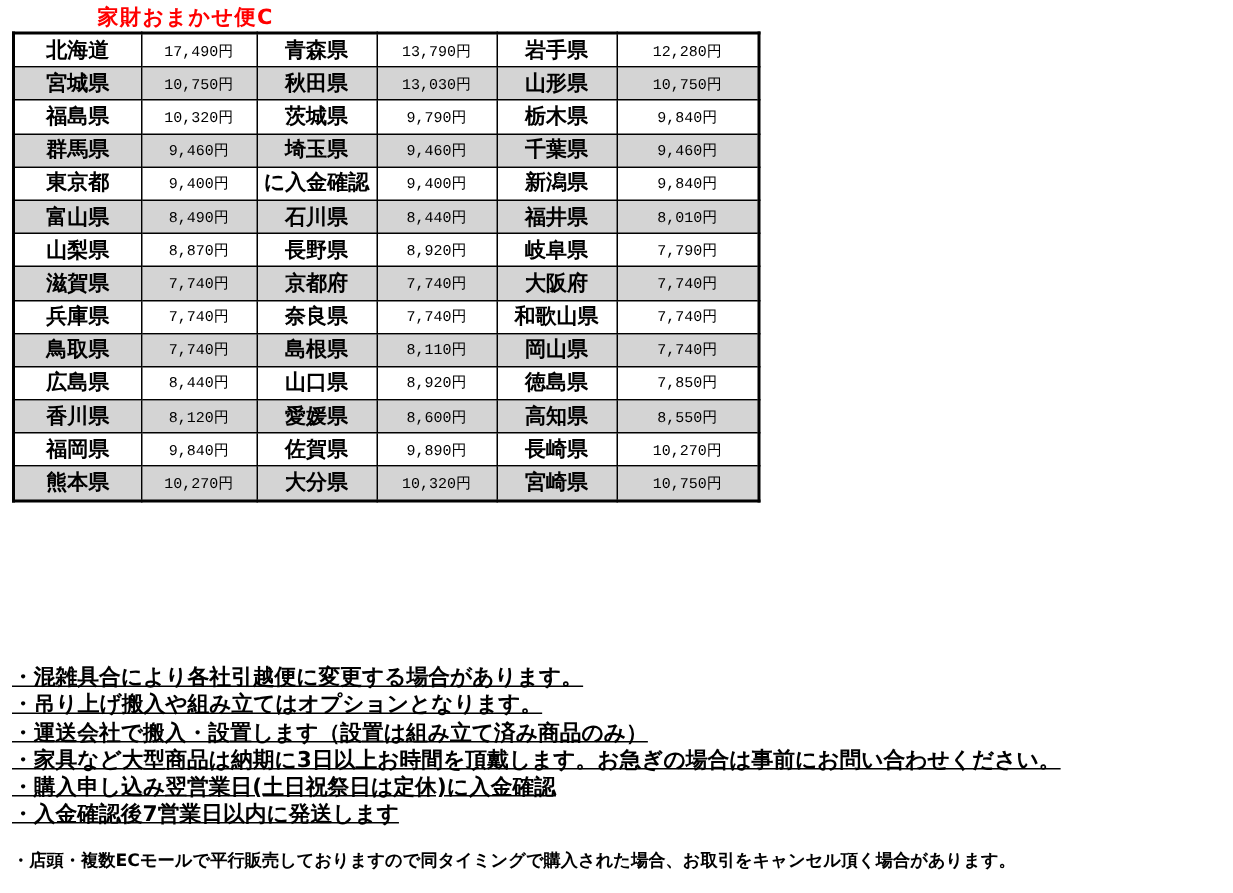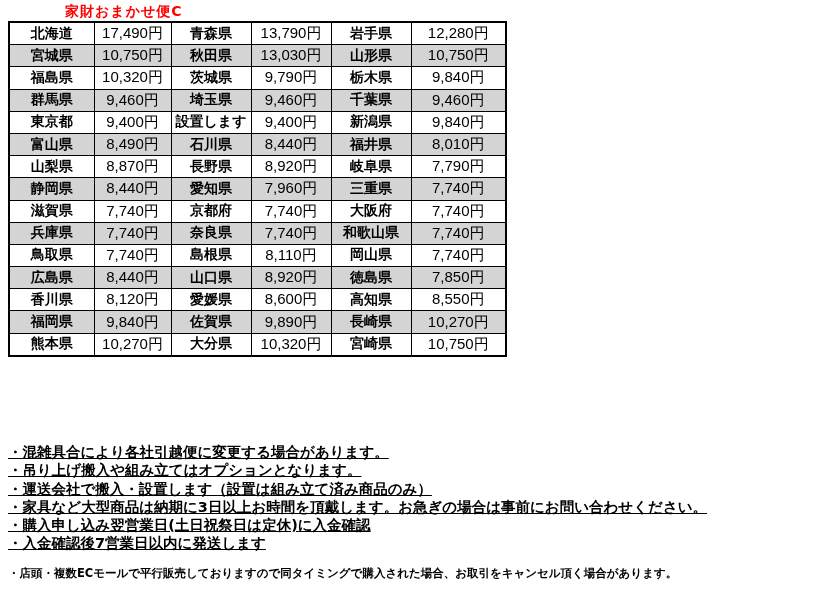--- a/index.html
+++ b/index.html
@@ -40,22 +40,22 @@
     overflow: hidden;
     white-space: nowrap;
   }
   .fee-table tr:nth-child(even) td { background: #d4d4d4; }
   .fee-table td.pref {
     font-size: 14px;
     font-weight: bold;
     margin-left: 44px;
   }
   .fee-table td.price {
-    font-size: 15px;
-    font-family: Liberation Sans, sans-serif;
+    font-size: 10px;
+    font-family: Liberation Mono, monospace;
     text-align: center;
   }
   .notes-heading {
     position: absolute;
     left: 8px; top: 413px;
     font-size: 16px;
     font-weight: bold;
     white-space: nowrap;
   }
   .notes-list {
@@ -124,48 +124,40 @@
           <td class="pref">群馬県</td>
           <td class="price">9,460円</td>
           <td class="pref">埼玉県</td>
           <td class="price">9,460円</td>
           <td class="pref">千葉県</td>
           <td class="price">9,460円</td>
         </tr>
         <tr>
           <td class="pref">東京都</td>
           <td class="price">9,400円</td>
-          <td class="pref">設置します</td>
+          <td class="pref">に入金確認</td>
           <td class="price">9,400円</td>
           <td class="pref">新潟県</td>
           <td class="price">9,840円</td>
         </tr>
         <tr>
           <td class="pref">富山県</td>
           <td class="price">8,490円</td>
           <td class="pref">石川県</td>
           <td class="price">8,440円</td>
           <td class="pref">福井県</td>
           <td class="price">8,010円</td>
         </tr>
         <tr>
           <td class="pref">山梨県</td>
           <td class="price">8,870円</td>
           <td class="pref">長野県</td>
           <td class="price">8,920円</td>
           <td class="pref">岐阜県</td>
           <td class="price">7,790円</td>
-        </tr>
-        <tr>
-          <td class="pref">静岡県</td>
-          <td class="price">8,440円</td>
-          <td class="pref">愛知県</td>
-          <td class="price">7,960円</td>
-          <td class="pref">三重県</td>
-          <td class="price">7,740円</td>
         </tr>
         <tr>
           <td class="pref">滋賀県</td>
           <td class="price">7,740円</td>
           <td class="pref">京都府</td>
           <td class="price">7,740円</td>
           <td class="pref">大阪府</td>
           <td class="price">7,740円</td>
         </tr>
         <tr>

